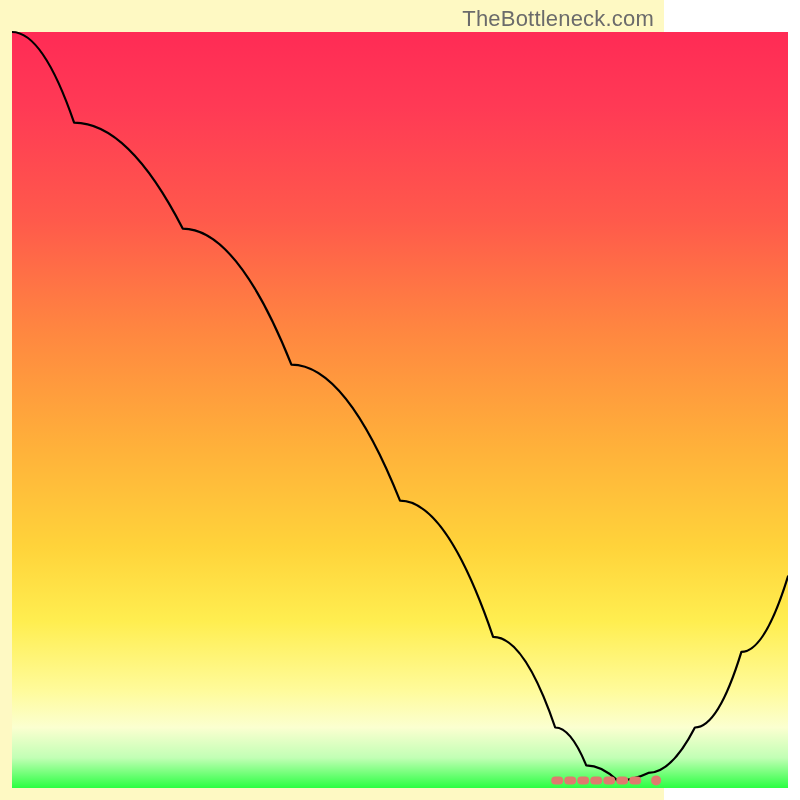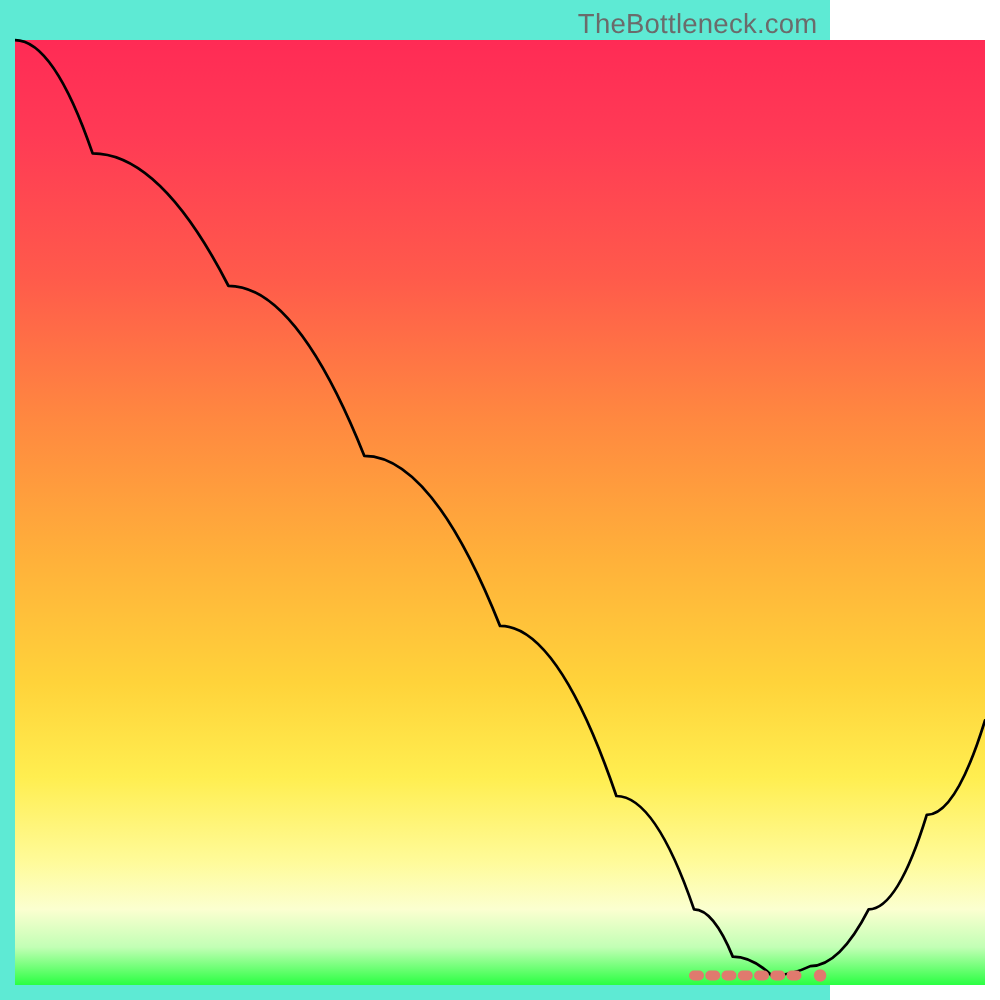--- a/index.html
+++ b/index.html
@@ -8,21 +8,21 @@
     width: 800px;
     height: 800px;
     overflow: hidden;
     background: #ffffff;
     font-family: Arial, Helvetica, sans-serif;
   }
   .container {
     position: relative;
     width: 664px;
     height: 800px;
-    background: #5eead4;
+    background: #fef9c3;
   }
   .watermark {
     position: absolute;
     top: 6px;
     right: 10px;
     color: #6b6b6b;
     font-size: 22px;
     font-weight: 500;
     letter-spacing: 0.2px;
     z-index: 50;

